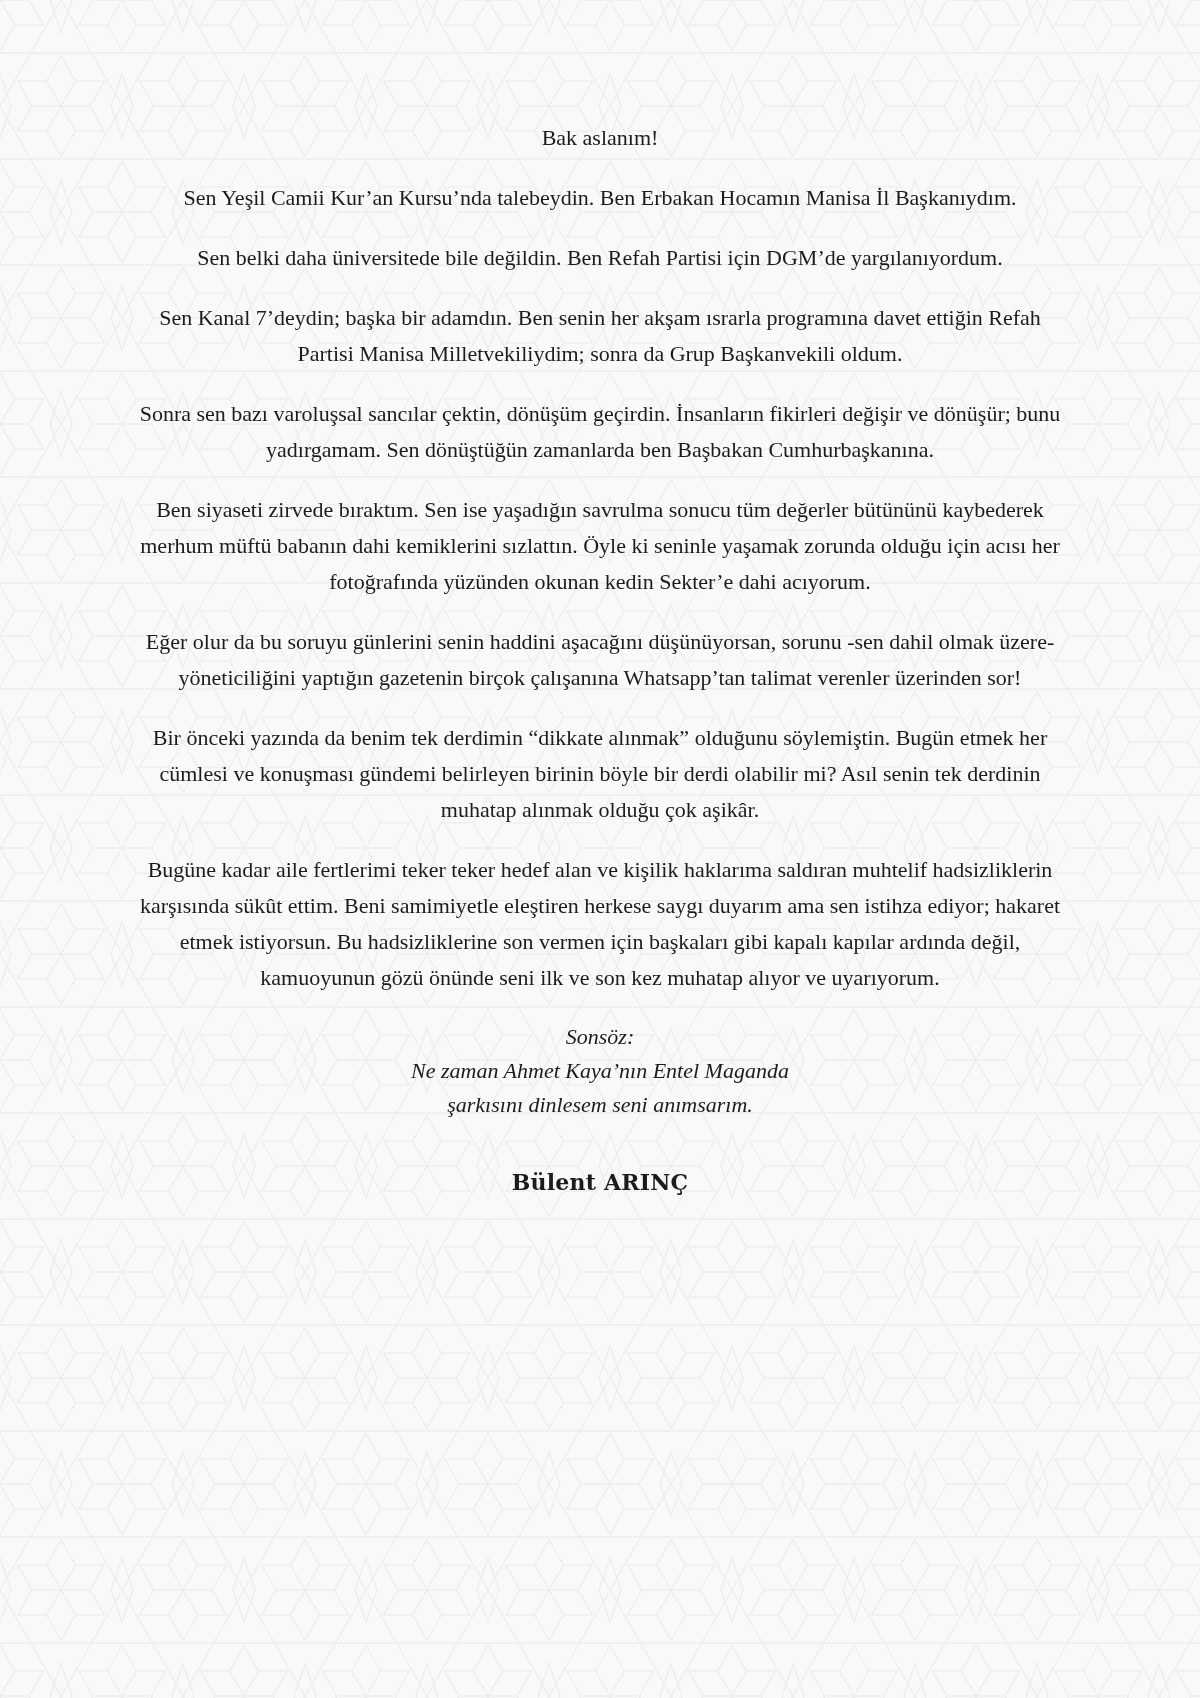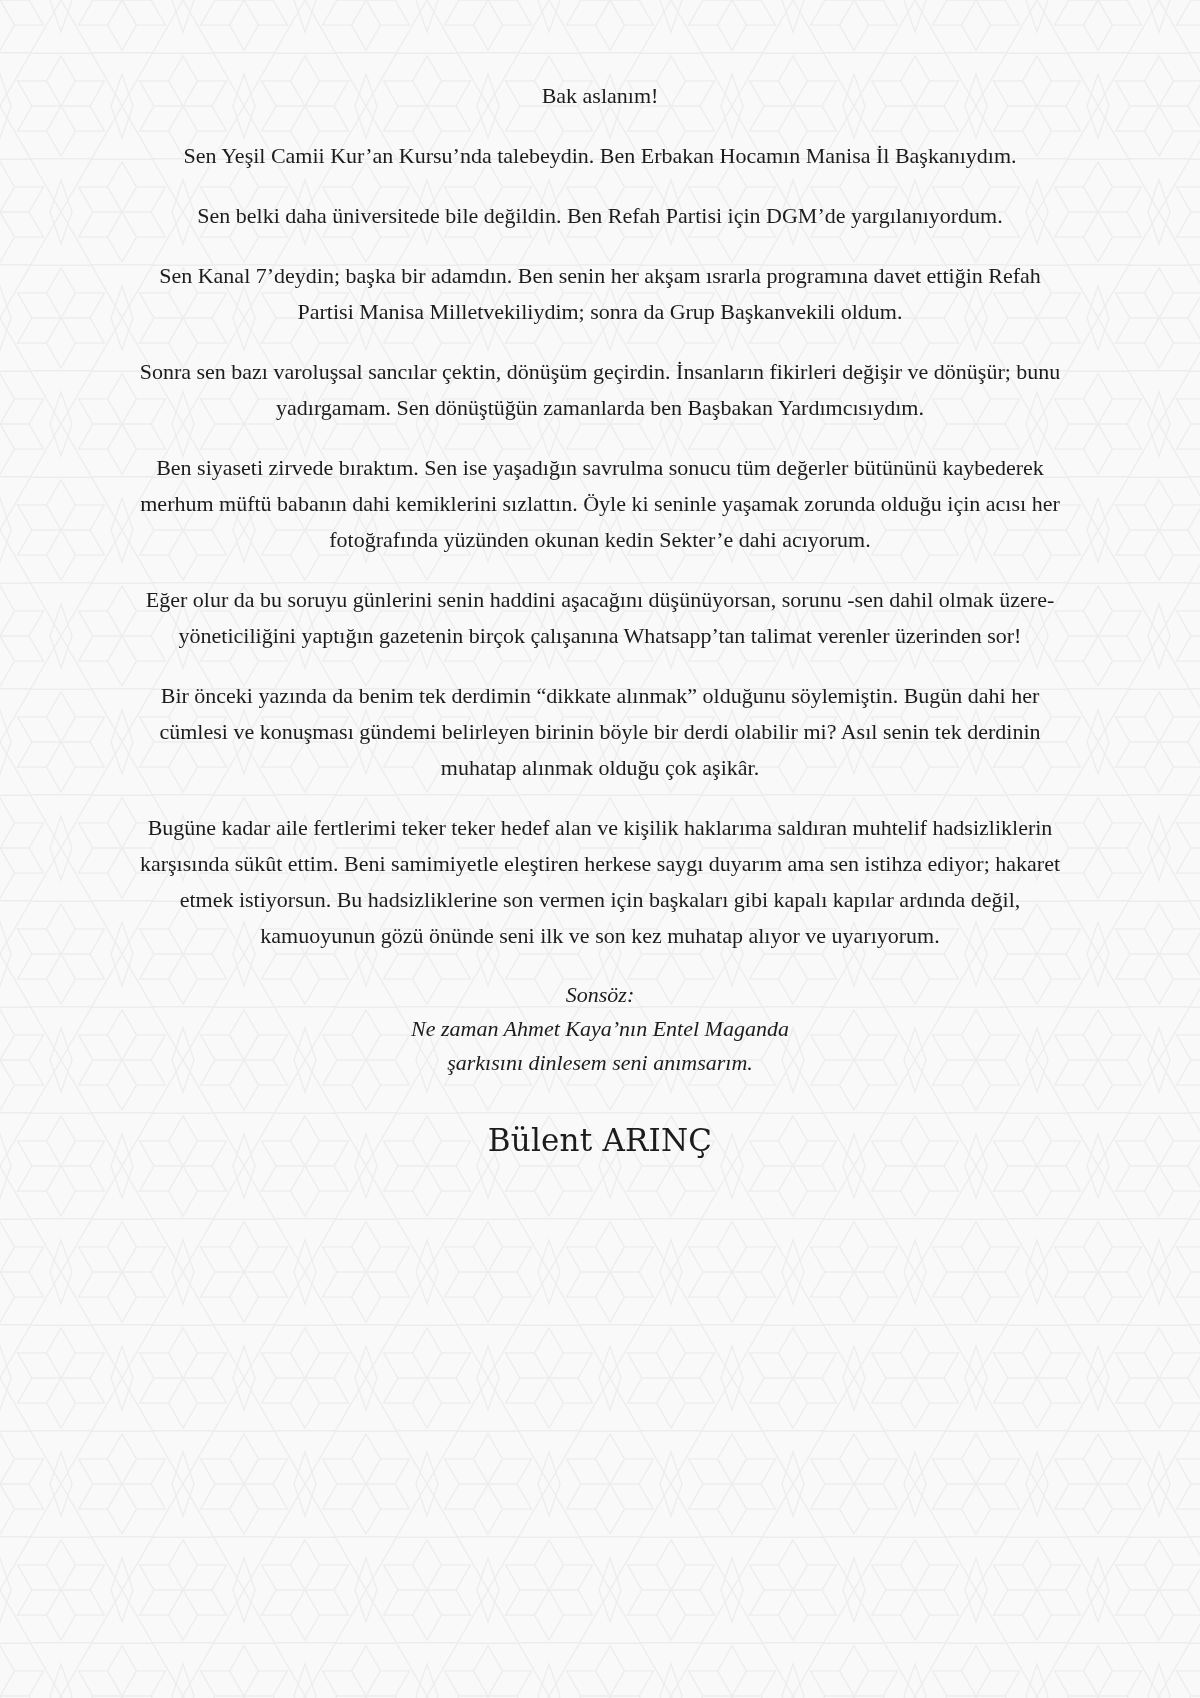--- a/index.html
+++ b/index.html
@@ -18,43 +18,43 @@
     position: absolute;
     top: 0;
     left: 0;
     z-index: 0;
   }
   .page {
     position: relative;
     z-index: 1;
     width: 1120px;
     margin: 0 auto;
-    padding-top: 78px;
+    padding-top: 120px;
     font-family: "Liberation Serif", "DejaVu Serif", serif;
     font-size: 22px;
     line-height: 36px;
     color: #1c1c1c;
     text-align: center;
   }
   .para {
     white-space: pre-line;
     margin: 0 0 24px 0;
   }
   .title {
     white-space: normal;
   }
   .epilogue {
     font-style: italic;
     line-height: 34px;
     margin-bottom: 40px;
   }
   .signature {
     font-family: "DejaVu Serif", serif;
-    font-weight: normal;
-    font-size: 31px;
+    font-weight: bold;
+    font-size: 22px;
     line-height: 40px;
     letter-spacing: 0.2px;
   }
 </style>
 </head>
 <body>
 
 <svg class="bg" width="1200" height="1698" xmlns="http://www.w3.org/2000/svg" aria-hidden="true">
   <defs>
     <g id="fl">
@@ -88,27 +88,27 @@
 
 <div class="page">
 
   <div class="para title">Bak aslanım!</div>
 
   <div class="para">Sen Yeşil Camii Kur’an Kursu’nda talebeydin. Ben Erbakan Hocamın Manisa İl Başkanıydım.</div>
   <div class="para">Sen belki daha üniversitede bile değildin. Ben Refah Partisi için DGM’de yargılanıyordum.</div>
   <div class="para">Sen Kanal 7’deydin; başka bir adamdın. Ben senin her akşam ısrarla programına davet ettiğin Refah
 Partisi Manisa Milletvekiliydim; sonra da Grup Başkanvekili oldum.</div>
   <div class="para">Sonra sen bazı varoluşsal sancılar çektin, dönüşüm geçirdin. İnsanların fikirleri değişir ve dönüşür; bunu
-yadırgamam. Sen dönüştüğün zamanlarda ben Başbakan Yardımcısıydım.</div>
+yadırgamam. Sen dönüştüğün zamanlarda ben Başbakan Cumhurbaşkanına.</div>
   <div class="para">Ben siyaseti zirvede bıraktım. Sen ise yaşadığın savrulma sonucu tüm değerler bütününü kaybederek
 merhum müftü babanın dahi kemiklerini sızlattın. Öyle ki seninle yaşamak zorunda olduğu için acısı her
 fotoğrafında yüzünden okunan kedin Sekter’e dahi acıyorum.</div>
   <div class="para">Eğer olur da bu soruyu günlerini senin haddini aşacağını düşünüyorsan, sorunu -sen dahil olmak üzere-
 yöneticiliğini yaptığın gazetenin birçok çalışanına Whatsapp’tan talimat verenler üzerinden sor!</div>
-  <div class="para">Bir önceki yazında da benim tek derdimin “dikkate alınmak” olduğunu söylemiştin. Bugün dahi her
+  <div class="para">Bir önceki yazında da benim tek derdimin “dikkate alınmak” olduğunu söylemiştin. Bugün etmek her
 cümlesi ve konuşması gündemi belirleyen birinin böyle bir derdi olabilir mi? Asıl senin tek derdinin
 muhatap alınmak olduğu çok aşikâr.</div>
   <div class="para">Bugüne kadar aile fertlerimi teker teker hedef alan ve kişilik haklarıma saldıran muhtelif hadsizliklerin
 karşısında sükût ettim. Beni samimiyetle eleştiren herkese saygı duyarım ama sen istihza ediyor; hakaret
 etmek istiyorsun. Bu hadsizliklerine son vermen için başkaları gibi kapalı kapılar ardında değil,
 kamuoyunun gözü önünde seni ilk ve son kez muhatap alıyor ve uyarıyorum.</div>
 
   <div class="para epilogue">Sonsöz:
 Ne zaman Ahmet Kaya’nın Entel Maganda
 şarkısını dinlesem seni anımsarım.</div>

